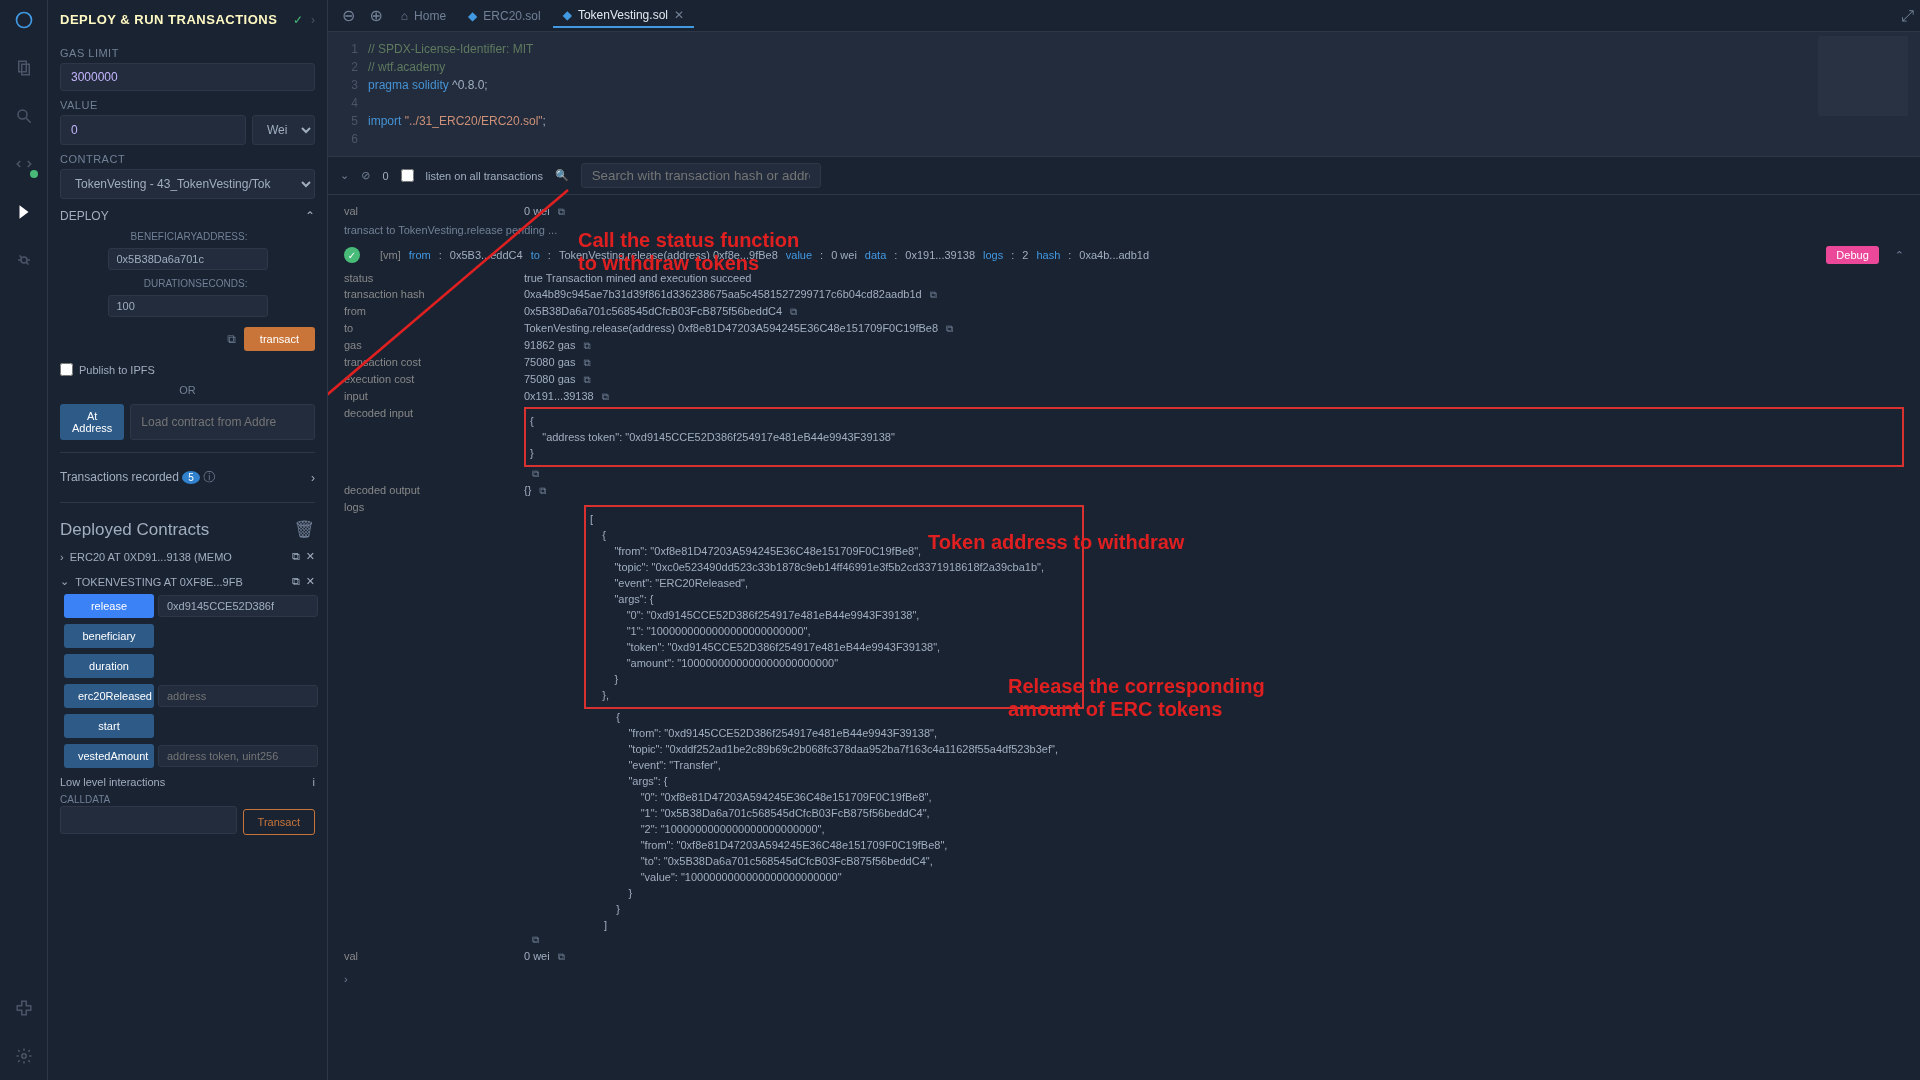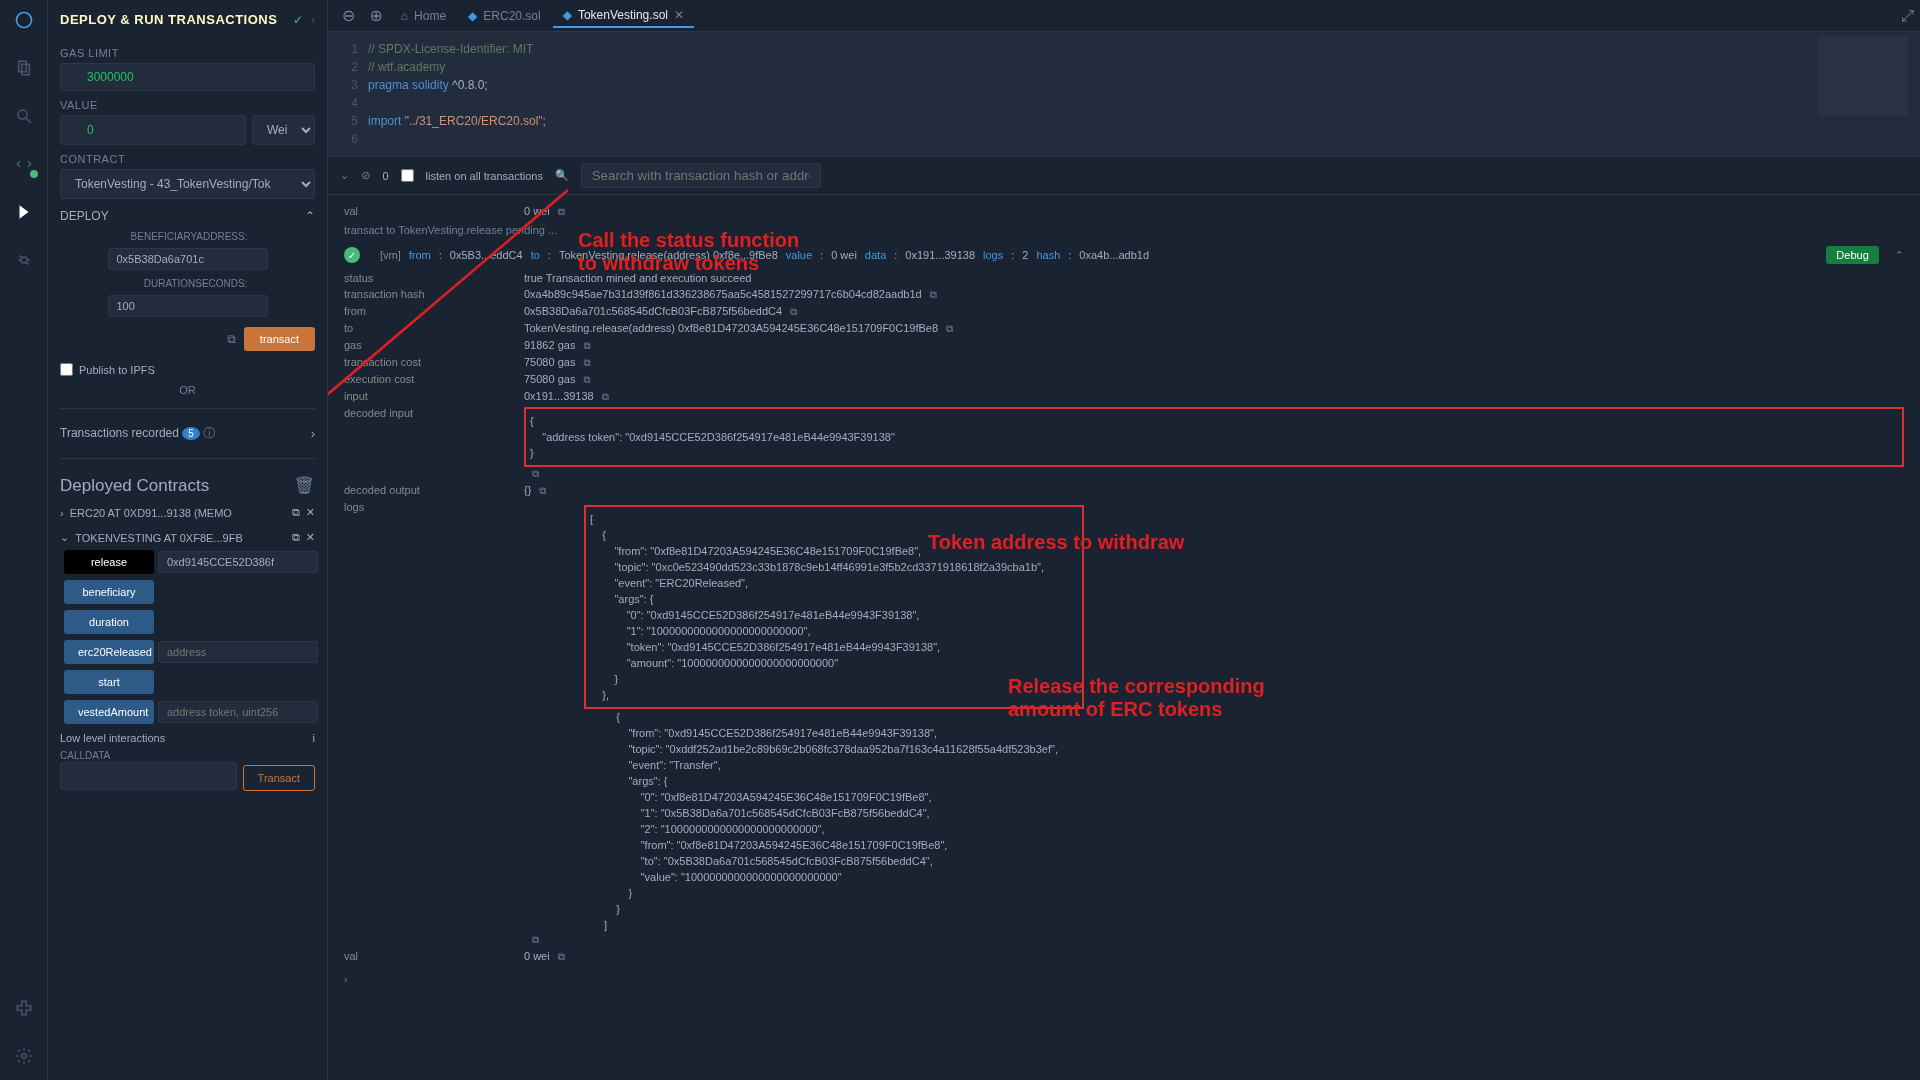--- a/index.html
+++ b/index.html
@@ -9,21 +9,21 @@
 .iconbar .icon { width: 24px; height: 24px; display: flex; align-items: center; justify-content: center; color: #4a5568; cursor: pointer; position: relative; }
 .iconbar .icon.active { color: #fff; }
 .iconbar .spacer { flex: 1; }
 .iconbar .badge-dot { position: absolute; bottom: -2px; right: -2px; width: 8px; height: 8px; border-radius: 50%; background: #48bb78; }
 
 .sidebar { width: 280px; background: #1a2332; border-right: 1px solid #2d3748; overflow-y: auto; padding: 8px 12px; font-size: 12px; }
 .sidebar-header { display: flex; justify-content: space-between; align-items: center; padding: 4px 0 12px; }
 .sidebar-title { color: #fef9c3; font-weight: 600; font-size: 13px; letter-spacing: 0.5px; }
 .sidebar-actions { display: flex; gap: 8px; color: #4a5568; }
 .section-label { color: #718096; font-size: 11px; margin-top: 8px; margin-bottom: 4px; letter-spacing: 0.5px; }
-.input-dark { background: #222c3c; border: 1px solid #2d3748; color: #22c55e; padding: 6px 26px; border-radius: 3px; width: 100%; font-size: 12px; }
+.input-dark { background: #222c3c; border: 1px solid #2d3748; color: #c4b5fd; padding: 6px 10px; border-radius: 3px; width: 100%; font-size: 12px; }
 .input-row { display: flex; gap: 6px; }
 .input-row .input-dark { flex: 1; }
 .select-dark { background: #222c3c; border: 1px solid #2d3748; color: #a0aec0; padding: 6px 10px; border-radius: 3px; font-size: 12px; }
 .deploy-header { display: flex; justify-content: space-between; align-items: center; color: #a0aec0; font-size: 12px; margin-top: 10px; cursor: pointer; }
 .param-row { display: flex; align-items: center; margin-top: 8px; gap: 6px; flex-direction: column; }
 .param-label { color: #718096; font-size: 10px; width: 120px; text-align: right; }
 .param-input { flex: 1; background: #222c3c; border: 1px solid #2d3748; color: #a0aec0; padding: 4px 8px; border-radius: 3px; font-size: 11px; }
 .transact-row { display: flex; justify-content: flex-end; align-items: center; gap: 8px; margin-top: 10px; }
 .btn-transact { background: #c97539; color: #fff; border: none; padding: 6px 16px; border-radius: 3px; font-size: 11px; cursor: pointer; }
 .checkbox-row { display: flex; align-items: center; gap: 6px; margin-top: 12px; font-size: 11px; }
@@ -31,21 +31,21 @@
 .addr-row { display: flex; gap: 6px; }
 .btn-ataddr { background: #2d5a87; color: #fff; border: none; padding: 6px 12px; border-radius: 3px; font-size: 11px; cursor: pointer; }
 .section-sep { border-top: 1px solid #2d3748; margin: 12px 0; }
 .tx-recorded { display: flex; align-items: center; justify-content: space-between; cursor: pointer; padding: 4px 0; }
 .badge { background: #3182ce; color: #fff; border-radius: 50%; padding: 1px 6px; font-size: 10px; }
 .deployed-header { display: flex; justify-content: space-between; align-items: center; padding: 4px 0; color: #a0aec0; font-size: 17px; }
 .contract-item { display: flex; align-items: center; padding: 6px 0; font-size: 11px; color: #a0aec0; cursor: pointer; gap: 6px; }
 .func-grid { padding-left: 4px; }
 .func-row { display: flex; gap: 4px; margin-bottom: 6px; align-items: center; }
 .func-btn { border: none; padding: 6px 14px; border-radius: 3px; font-size: 11px; cursor: pointer; min-width: 90px; }
-.func-orange { background: #000000; color: #fff; text-align: center; }
+.func-orange { background: #3b82f6; color: #fff; text-align: center; }
 .func-blue { background: #2d5a87; color: #fff; }
 .func-input { flex: 1; background: #222c3c; border: 1px solid #2d3748; color: #a0aec0; padding: 4px 8px; border-radius: 3px; font-size: 11px; }
 .func-chevron { color: #718096; cursor: pointer; padding: 0 4px; }
 .low-level { color: #a0aec0; font-size: 11px; margin-top: 8px; display: flex; justify-content: space-between; }
 .calldata-label { color: #718096; font-size: 10px; margin-top: 6px; }
 .transact-outlined { border: 1px solid #c97539; background: transparent; color: #c97539; padding: 6px 14px; border-radius: 3px; font-size: 11px; cursor: pointer; float: right; margin-top: 4px; }
 
 .main { flex: 1; display: flex; flex-direction: column; position: relative; }
 .tabs { display: flex; background: #1a2332; border-bottom: 1px solid #2d3748; height: 32px; align-items: center; gap: 2px; padding-left: 8px; }
 .tab-icon { color: #718096; padding: 0 6px; cursor: pointer; }
@@ -66,21 +66,21 @@
 .terminal-bar .count { color: #a0aec0; }
 .terminal-bar .search { background: #222c3c; border: 1px solid #2d3748; padding: 4px 10px; border-radius: 3px; color: #718096; width: 240px; }
 
 .console { flex: 1; background: #1a2332; font-family: 'Courier New', monospace; font-size: 11px; overflow-y: auto; padding: 8px 16px; position: relative; }
 .console-line { display: flex; padding: 2px 0; }
 .console-key { color: #888; width: 180px; }
 .console-val { color: #a0aec0; flex: 1; }
 .copy-icon { color: #718096; margin-left: 8px; cursor: pointer; font-size: 10px; }
 .tx-header { display: flex; align-items: center; gap: 8px; padding: 6px 0; font-size: 11px; }
 .check-icon { width: 16px; height: 16px; border-radius: 50%; background: #48bb78; display: inline-flex; align-items: center; justify-content: center; color: #fff; font-size: 10px; }
-.debug-btn { background: #15803d; color: #fff; border: none; padding: 3px 10px; border-radius: 3px; font-size: 11px; cursor: pointer; margin-left: auto; }
+.debug-btn { background: #ec4899; color: #fff; border: none; padding: 3px 10px; border-radius: 3px; font-size: 11px; cursor: pointer; margin-left: auto; }
 .pending { color: #718096; padding: 4px 0; }
 .json-block { color: #a0aec0; line-height: 16px; padding-left: 20px; }
 .redbox1 { border: 2px solid #d93030; padding: 4px; }
 .redbox2 { border: 2px solid #d93030; padding: 4px; margin-left: 60px; margin-top: 4px; width: 500px; }
 .annotation { position: absolute; color: #e02020; font-weight: 700; font-size: 20px; pointer-events: none; }
 .annotation.a1 { top: 34px; left: 250px; }
 .annotation.a2 { top: 336px; left: 600px; }
 .annotation.a3 { top: 480px; left: 680px; }
 .arrow-line { position: absolute; pointer-events: none; top: 0; left: 0; }
 </style>
@@ -176,20 +176,24 @@
   <div class="transact-row">
     <span style="color:#718096;cursor:pointer;">⧉</span>
     <button class="btn-transact">transact</button>
   </div>
 
   <div class="checkbox-row">
     <input type="checkbox" style="">
     <span>Publish to IPFS</span>
   </div>
   <div class="or-text">OR</div>
+  <div class="addr-row">
+    <button class="btn-ataddr">At Address</button>
+    <input class="input-dark" placeholder="Load contract from Addre" style="">
+  </div>
 
   <div class="section-sep"></div>
   <div class="tx-recorded">
     <span><span>Transactions recorded</span> <span class="badge">5</span> <span style="color:#718096;">ⓘ</span></span>
     <span>›</span>
   </div>
 
   <div class="section-sep"></div>
   <div class="deployed-header">
     <span>Deployed Contracts</span>

